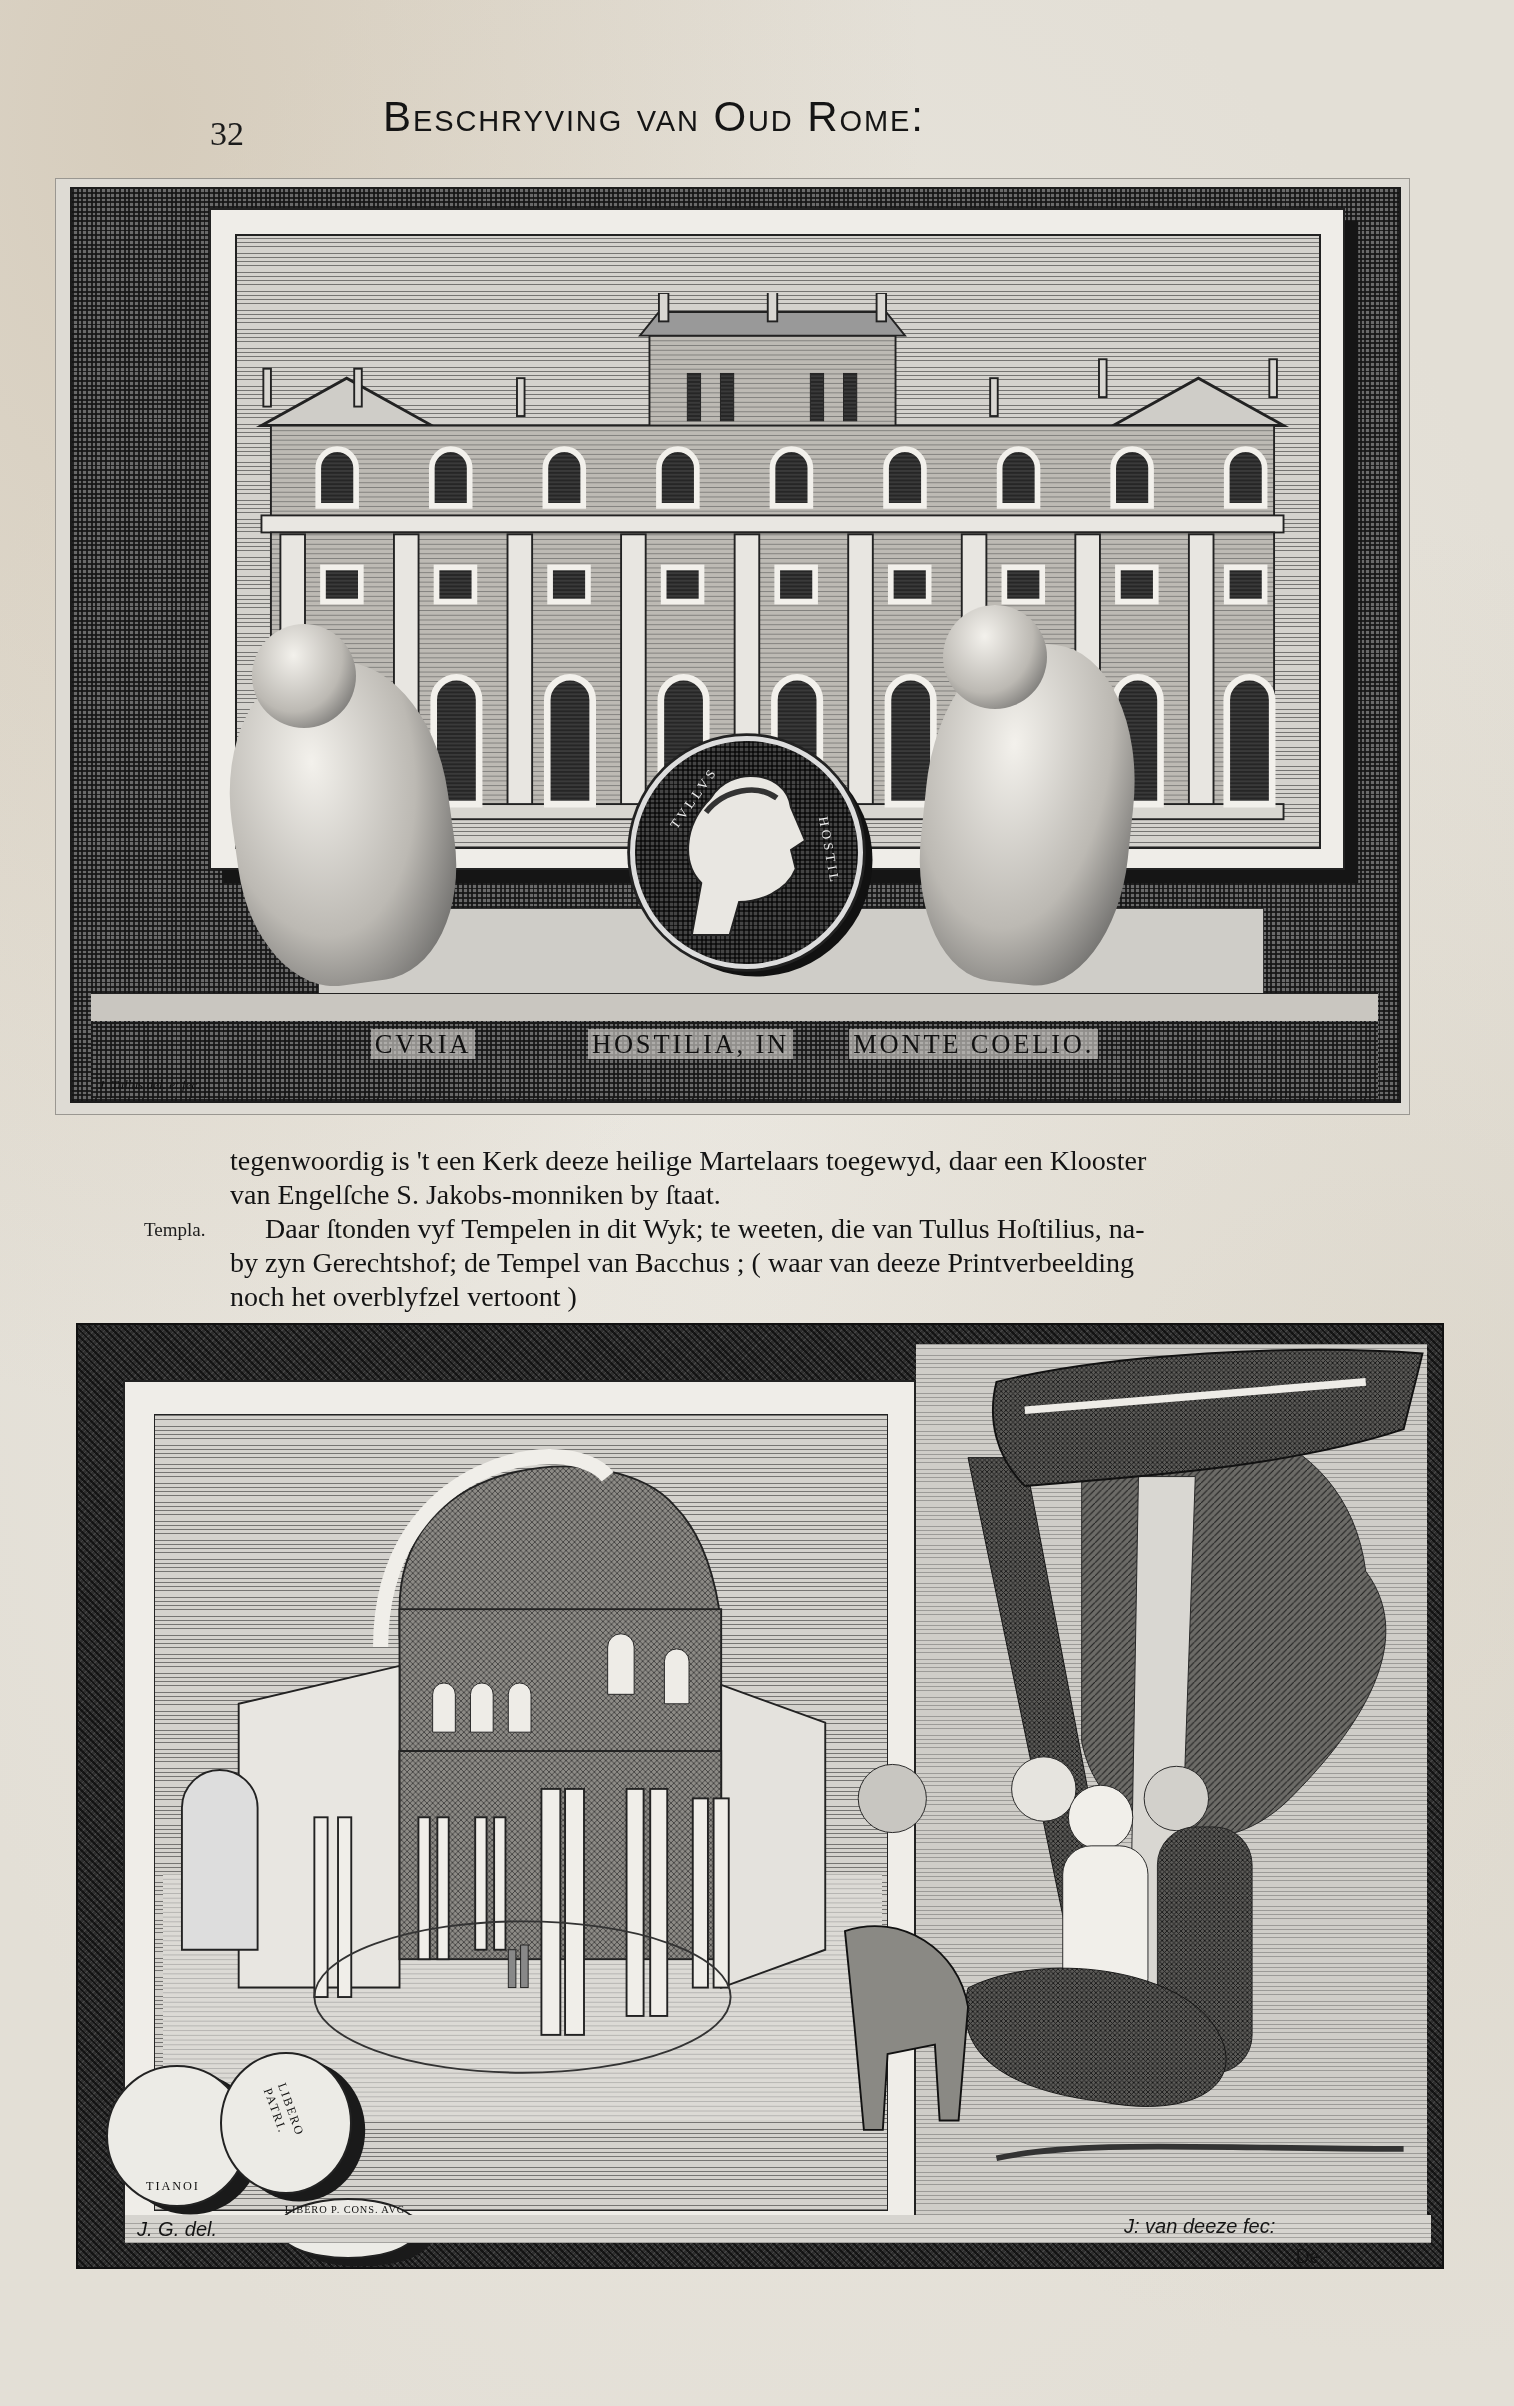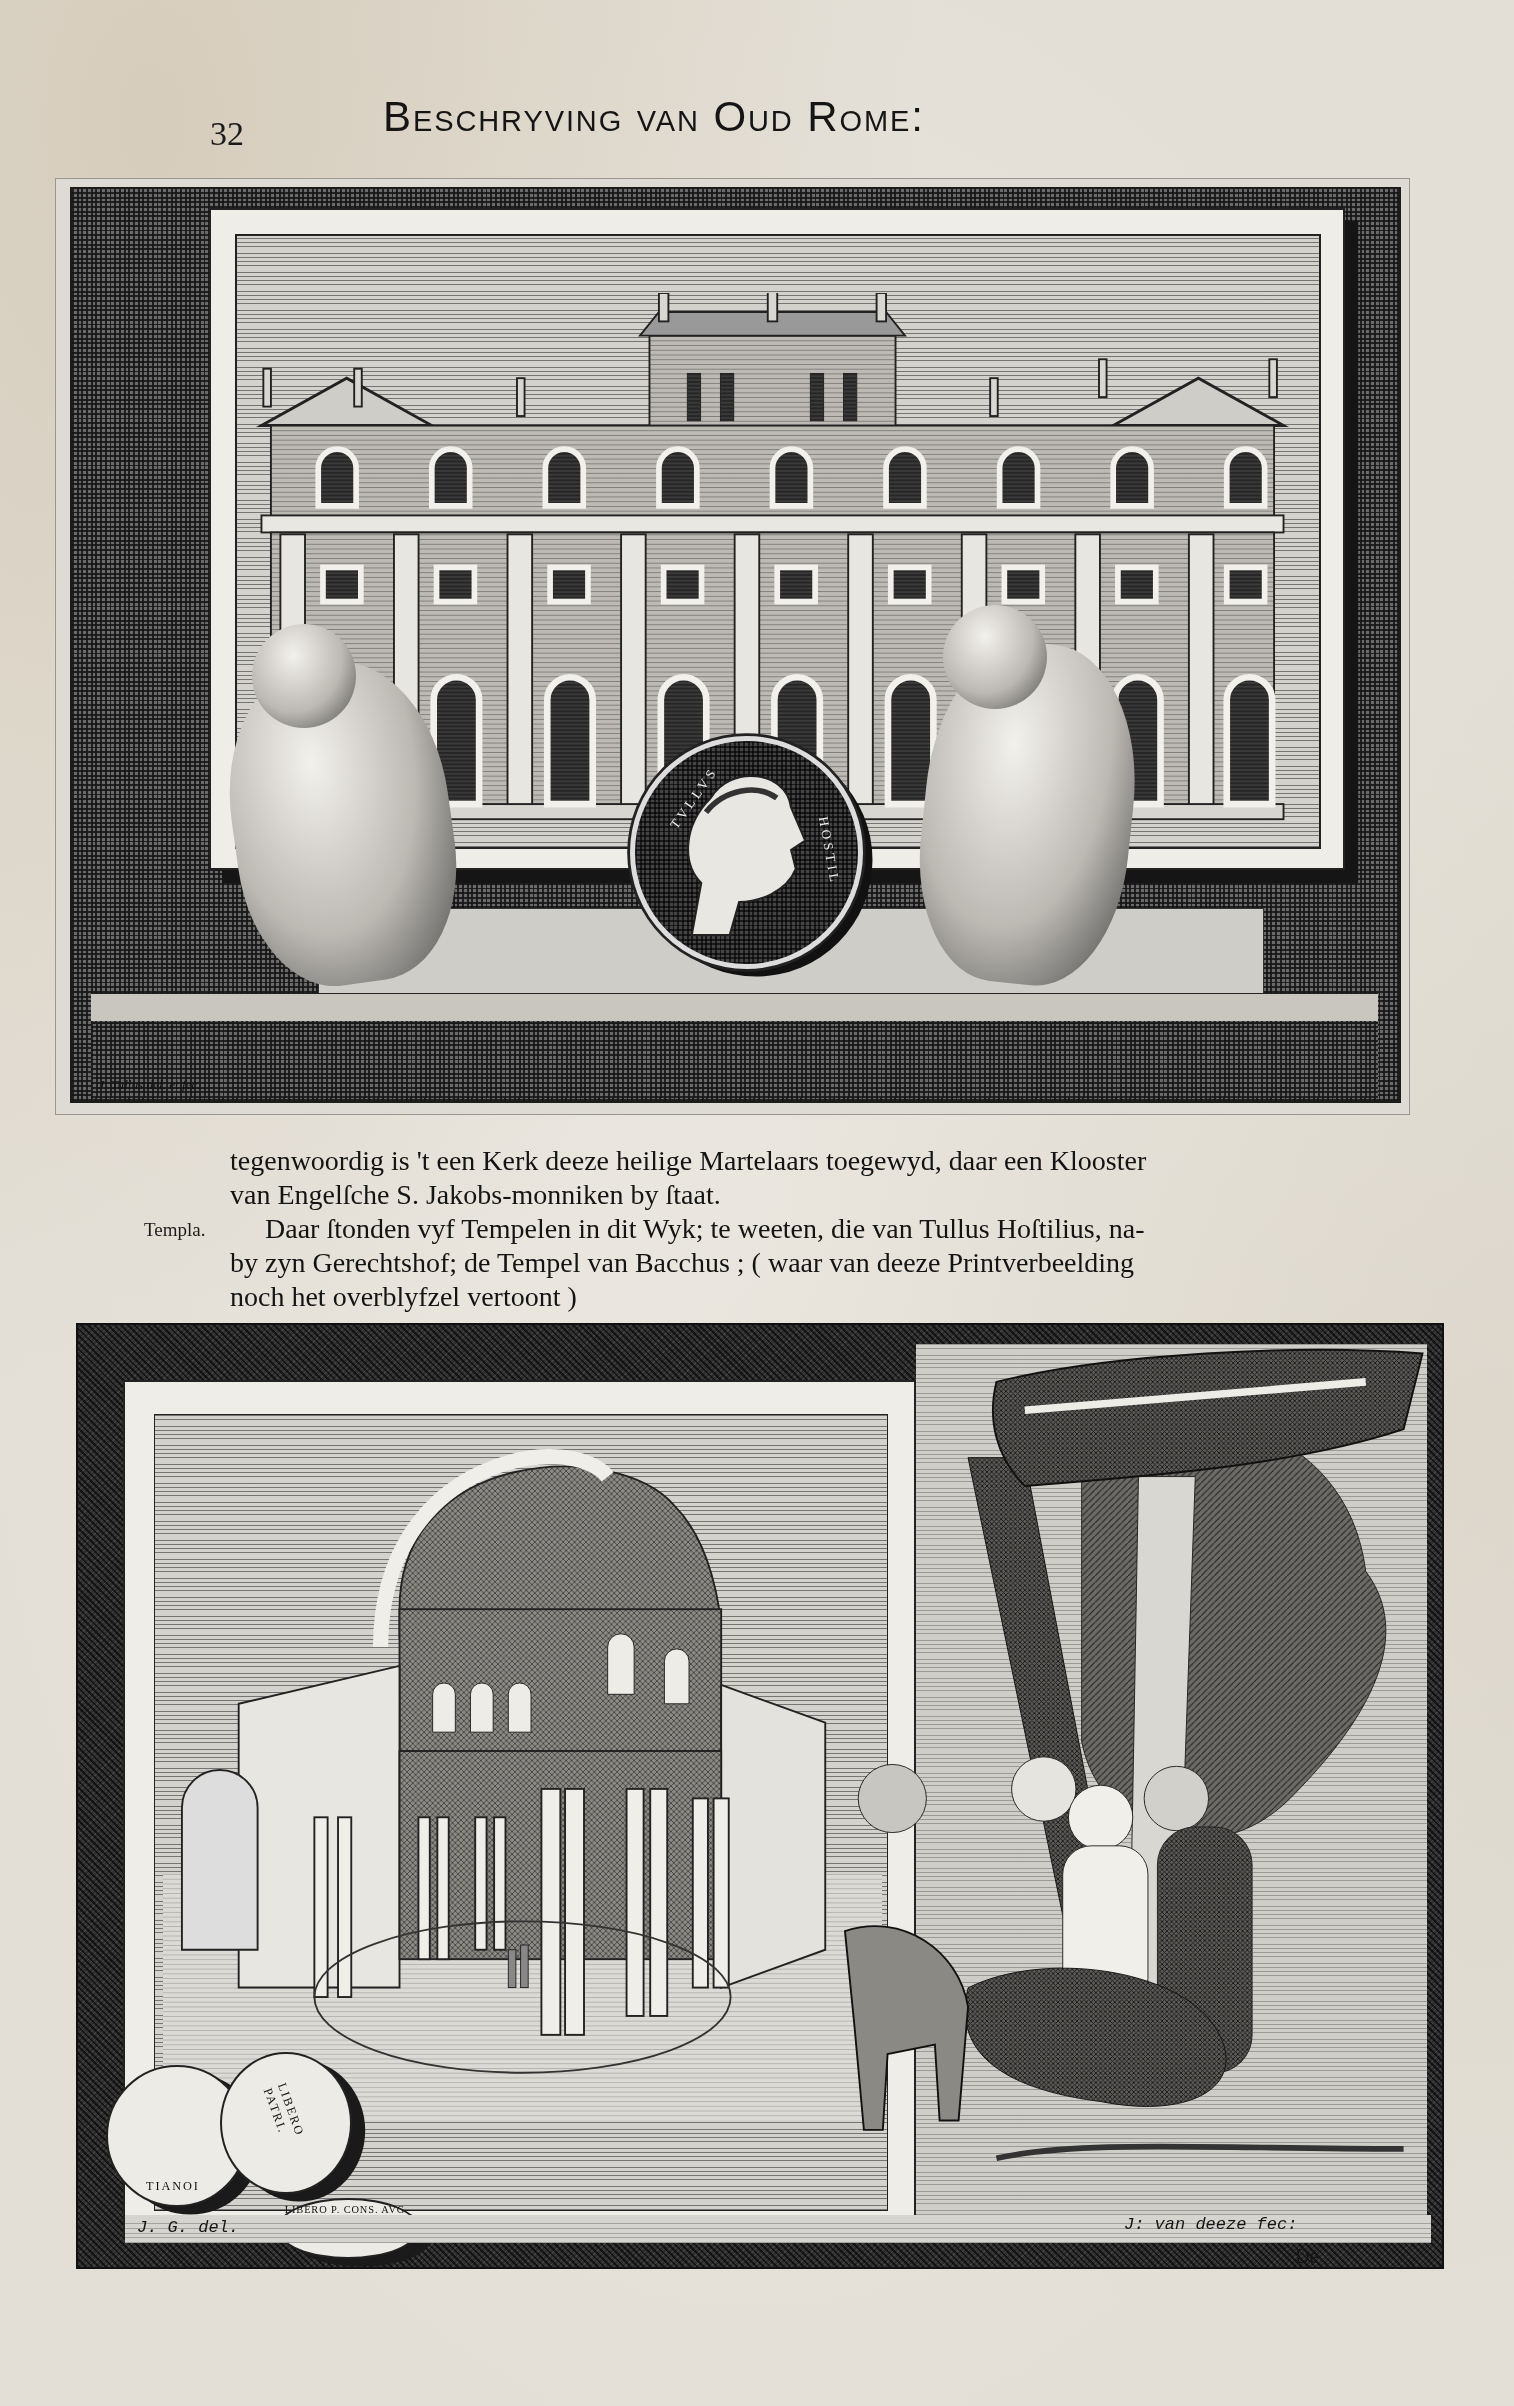--- a/index.html
+++ b/index.html
@@ -158,21 +158,21 @@
   }
   .coin {
     border-radius: 50%; background: #ecebe6; border: 2.8px solid #222;
     box-shadow: 13.2px 7.6px 0 #1a1a1a;
   }
   .coin-legend {
     position: absolute;
     font-family: "Liberation Serif", serif; font-size: 12.3px; letter-spacing: 1.9px; color: #111;
   }
   .signature-small {
-    font-family: Liberation Mono, monospace; font-style: italic; font-size: 17px; color: #151515;
+    font-family: Liberation Sans, sans-serif; font-style: italic; font-size: 20px; color: #151515;
   }
   .catchword {
     left: 1295px; top: 2245px;
     font-family: "Liberation Serif", serif; font-size: 20px; color: #151515;
   }
 </style>
 </head>
 <body>
 
 <div class="abs page-number">32</div>
@@ -286,20 +286,27 @@
   <div class="abs medallion">
     <div class="abs medallion-inscription-l">TVLLVS</div>
     <div class="abs medallion-inscription-r">HOSTIL</div>
     <svg class="abs" style="left:38px;top:19px;width:151px;height:180px;" viewBox="0 0 160 190">
       <path d="M40,40 C60,5 120,10 125,50 L140,85 L125,95 L130,115 C120,140 90,150 70,150 L60,185 L20,185 L30,130 C10,110 10,70 40,40 Z" fill="#e9e7e2" stroke="#222" stroke-width="2"></path>
       <path d="M35,55 C55,30 90,25 110,40" fill="none" stroke="#333" stroke-width="6"></path>
     </svg>
   </div>
 
   <div class="abs caption-band hatch-grid"></div>
+  <div class="abs caption-text">
+    <span>CVRIA</span>
+    &nbsp;&nbsp;&nbsp;&nbsp;&nbsp;&nbsp;&nbsp;&nbsp;&nbsp;&nbsp;
+    <span>HOSTILIA, IN</span>
+    &nbsp;&nbsp;&nbsp;&nbsp;
+    <span>MONTE COELIO.</span>
+  </div>
   <div class="abs artist-signature-top">J. Tullus del. et fec.</div>
 </div>
 
 <div class="abs text-block">
   <div class="text-line" style="left:230px;top:0px;">tegenwoordig is 't een Kerk deeze heilige Martelaars toegewyd, daar een Klooster</div>
   <div class="text-line" style="left:230px;top:34px;">van Engelſche S. Jakobs-monniken by ſtaat.</div>
   <div class="margin-note" style="left:144px;top:74px;">Templa.</div>
   <div class="text-line" style="left:265px;top:68px;">Daar ſtonden vyf Tempelen in dit Wyk; te weeten, die van Tullus Hoſtilius, na-</div>
   <div class="text-line" style="left:230px;top:102px;text-align:right;">by zyn Gerechtshof; de Tempel van Bacchus ; ( waar van deeze Printverbeelding</div>
   <div class="text-line" style="left:230px;top:136px;">noch het overblyfzel vertoont )</div>

